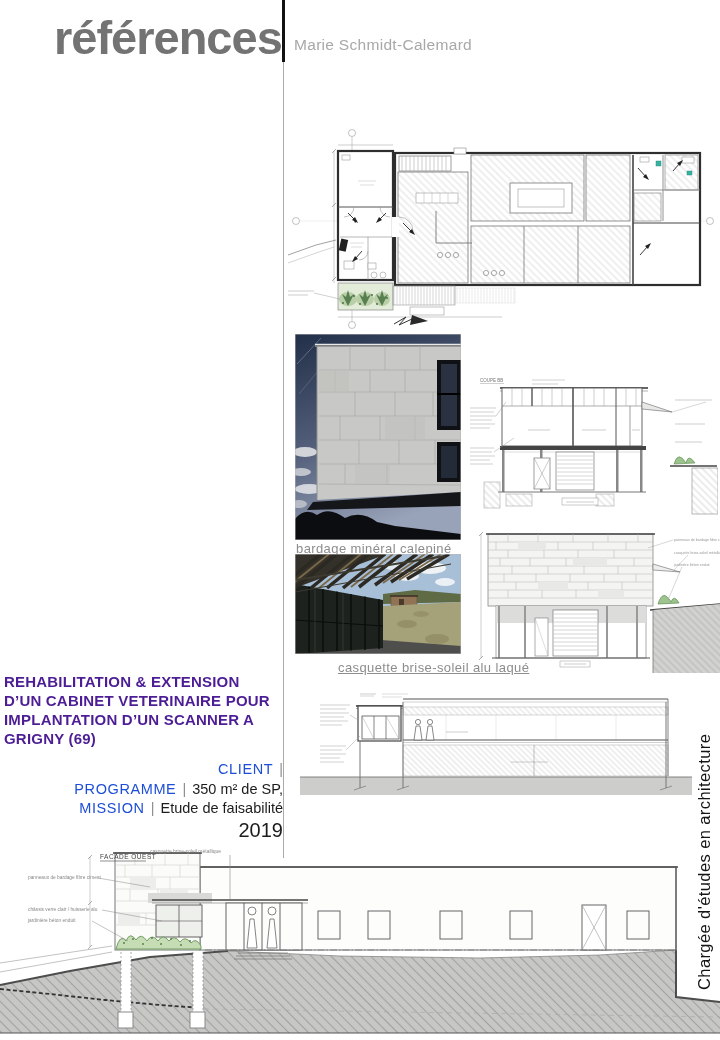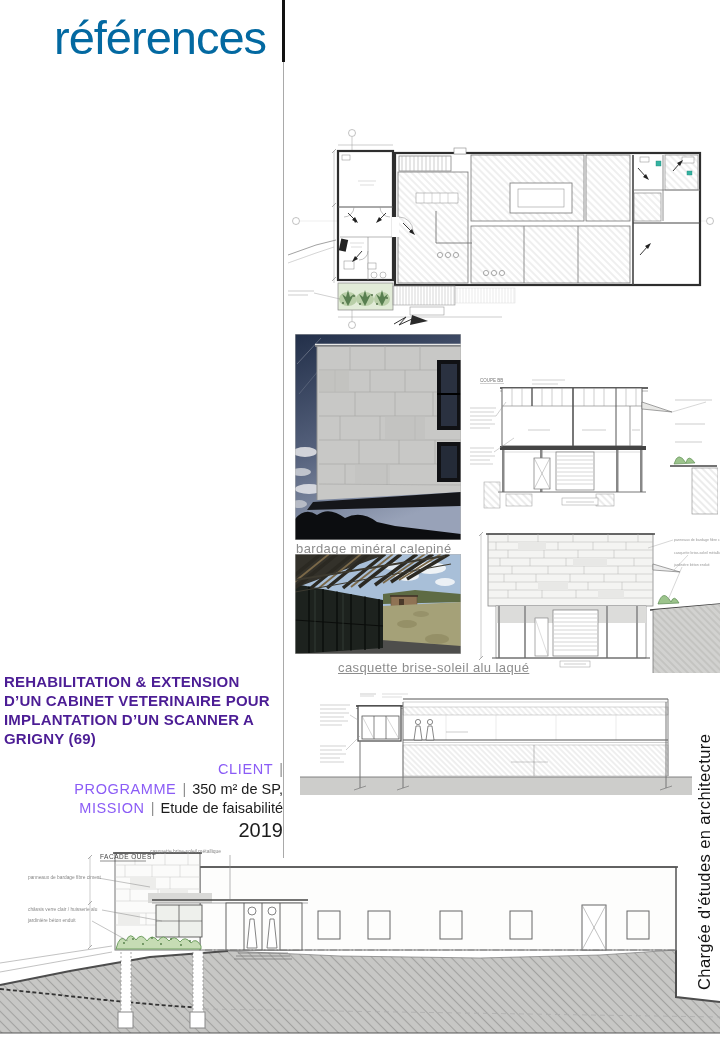--- a/index.html
+++ b/index.html
@@ -1,47 +1,48 @@
 <!DOCTYPE html>
 <html><head>
 <meta charset="utf-8">
 <style>
   html,body{margin:0;padding:0;background:#888;}
   #page{position:relative;width:720px;height:1040px;background:#ffffff;overflow:hidden;
         font-family:"Liberation Sans","DejaVu Sans",sans-serif;margin:0 auto;}
   .abs{position:absolute;}
-  .hdr-title{left:54px;top:10px;font-size:47px;font-weight:400;letter-spacing:-1px;color:#0369a1;}
+  .hdr-title{left:54px;top:10px;font-size:47px;font-weight:700;letter-spacing:-1px;color:#737373;}
   .hdr-author{left:294px;top:36px;font-size:15.5px;color:#a8a8a8;letter-spacing:.3px;}
   .vrule-black{left:282px;top:0;width:2.5px;height:62px;background:#111;}
   .vrule-gray{left:283px;top:62px;width:1px;height:796px;background:#a9a9a9;}
   .proj-title{left:4px;top:672px;width:279px;text-align:left;font-size:15px;font-weight:700;
               color:#4c1d95;line-height:19px;white-space:pre-line;letter-spacing:.2px;}
   .proj-details{left:4px;top:760px;width:279px;}
   .detail-row{display:flex;justify-content:flex-end;align-items:baseline;font-size:14.5px;
               line-height:19.5px;gap:6px;}
-  .d-label{color:#8b5cf6;letter-spacing:.6px;margin-left:20px;}
+  .d-label{color:#1d4ed8;letter-spacing:.6px;margin-left:20px;}
   .d-sep{color:#8d8d8d;}
   .d-val{color:#1c1c1c;}
   .proj-year{left:4px;top:819px;width:279px;text-align:right;font-size:20px;color:#1c1c1c;}
   .caption{font-size:13px;color:#8d8d8d;text-decoration:underline;letter-spacing:.4px;}
   .cap1{left:296px;top:541px;}
   .cap2{left:296px;top:660px;margin-left:42px;}
   .sidebar-vert{right:1px;top:731px;height:262px;width:24px;
                 writing-mode:vertical-rl;transform:rotate(180deg);
                 font-size:16.5px;color:#141414;letter-spacing:.4px;text-align:center;}
   svg{display:block;}
 </style>
 </head>
 <body>
 
 <div id="page">
 
   <div class="abs hdr-title">références</div>
   <div class="abs vrule-black"></div>
   <div class="abs vrule-gray"></div>
+  <div class="abs hdr-author">Marie Schmidt-Calemard</div>
 
   <svg class="abs" style="left:288px;top:93px" width="432" height="240" viewBox="0 0 432 240">
     <defs>
       <pattern id="pA" patternUnits="userSpaceOnUse" width="5" height="5" patternTransform="rotate(-45)">
         <line x1="1" y1="0" x2="1" y2="5" stroke="#c9c9c9" stroke-width="0.6"></line>
       </pattern>
       <pattern id="pV" patternUnits="userSpaceOnUse" width="3" height="3">
         <line x1="1" y1="0" x2="1" y2="3" stroke="#b0b0b0" stroke-width="0.5"></line>
       </pattern>
     </defs>

